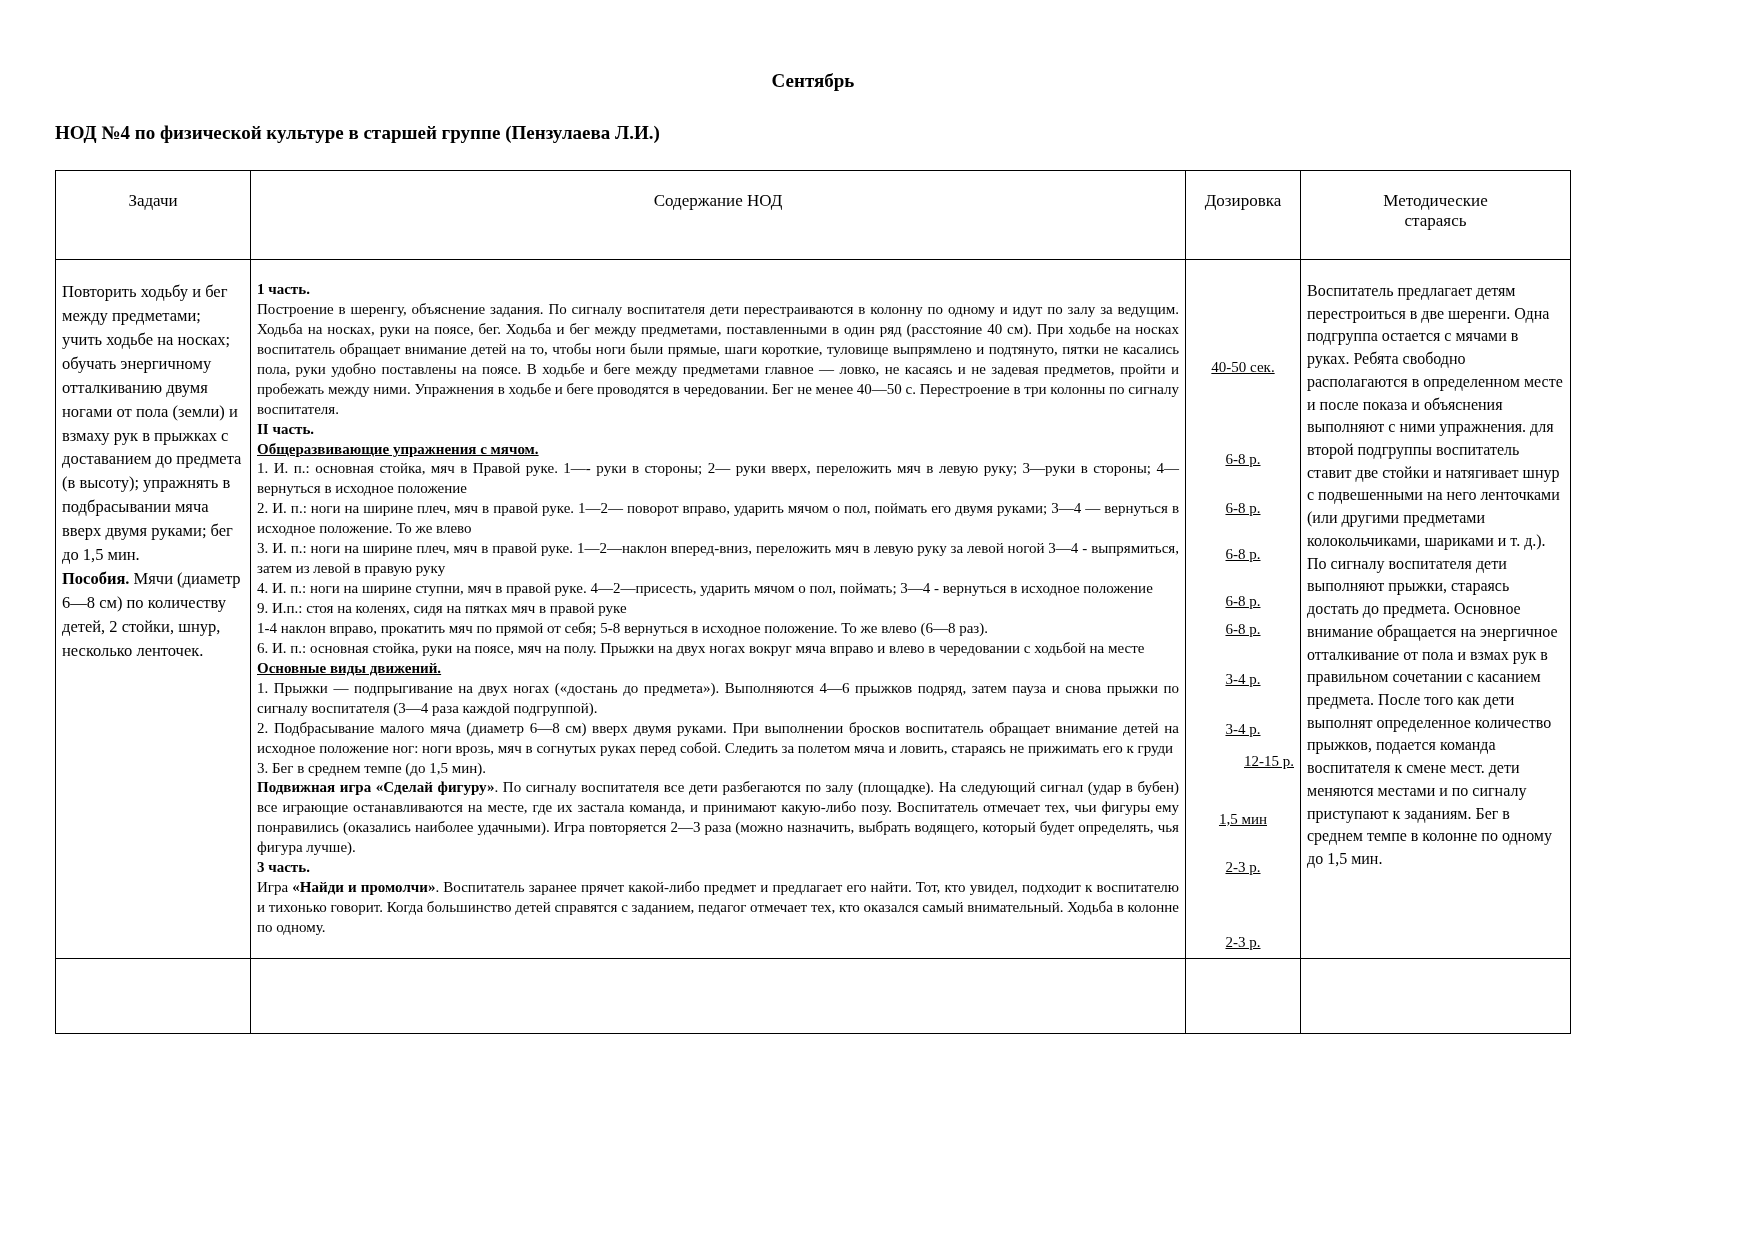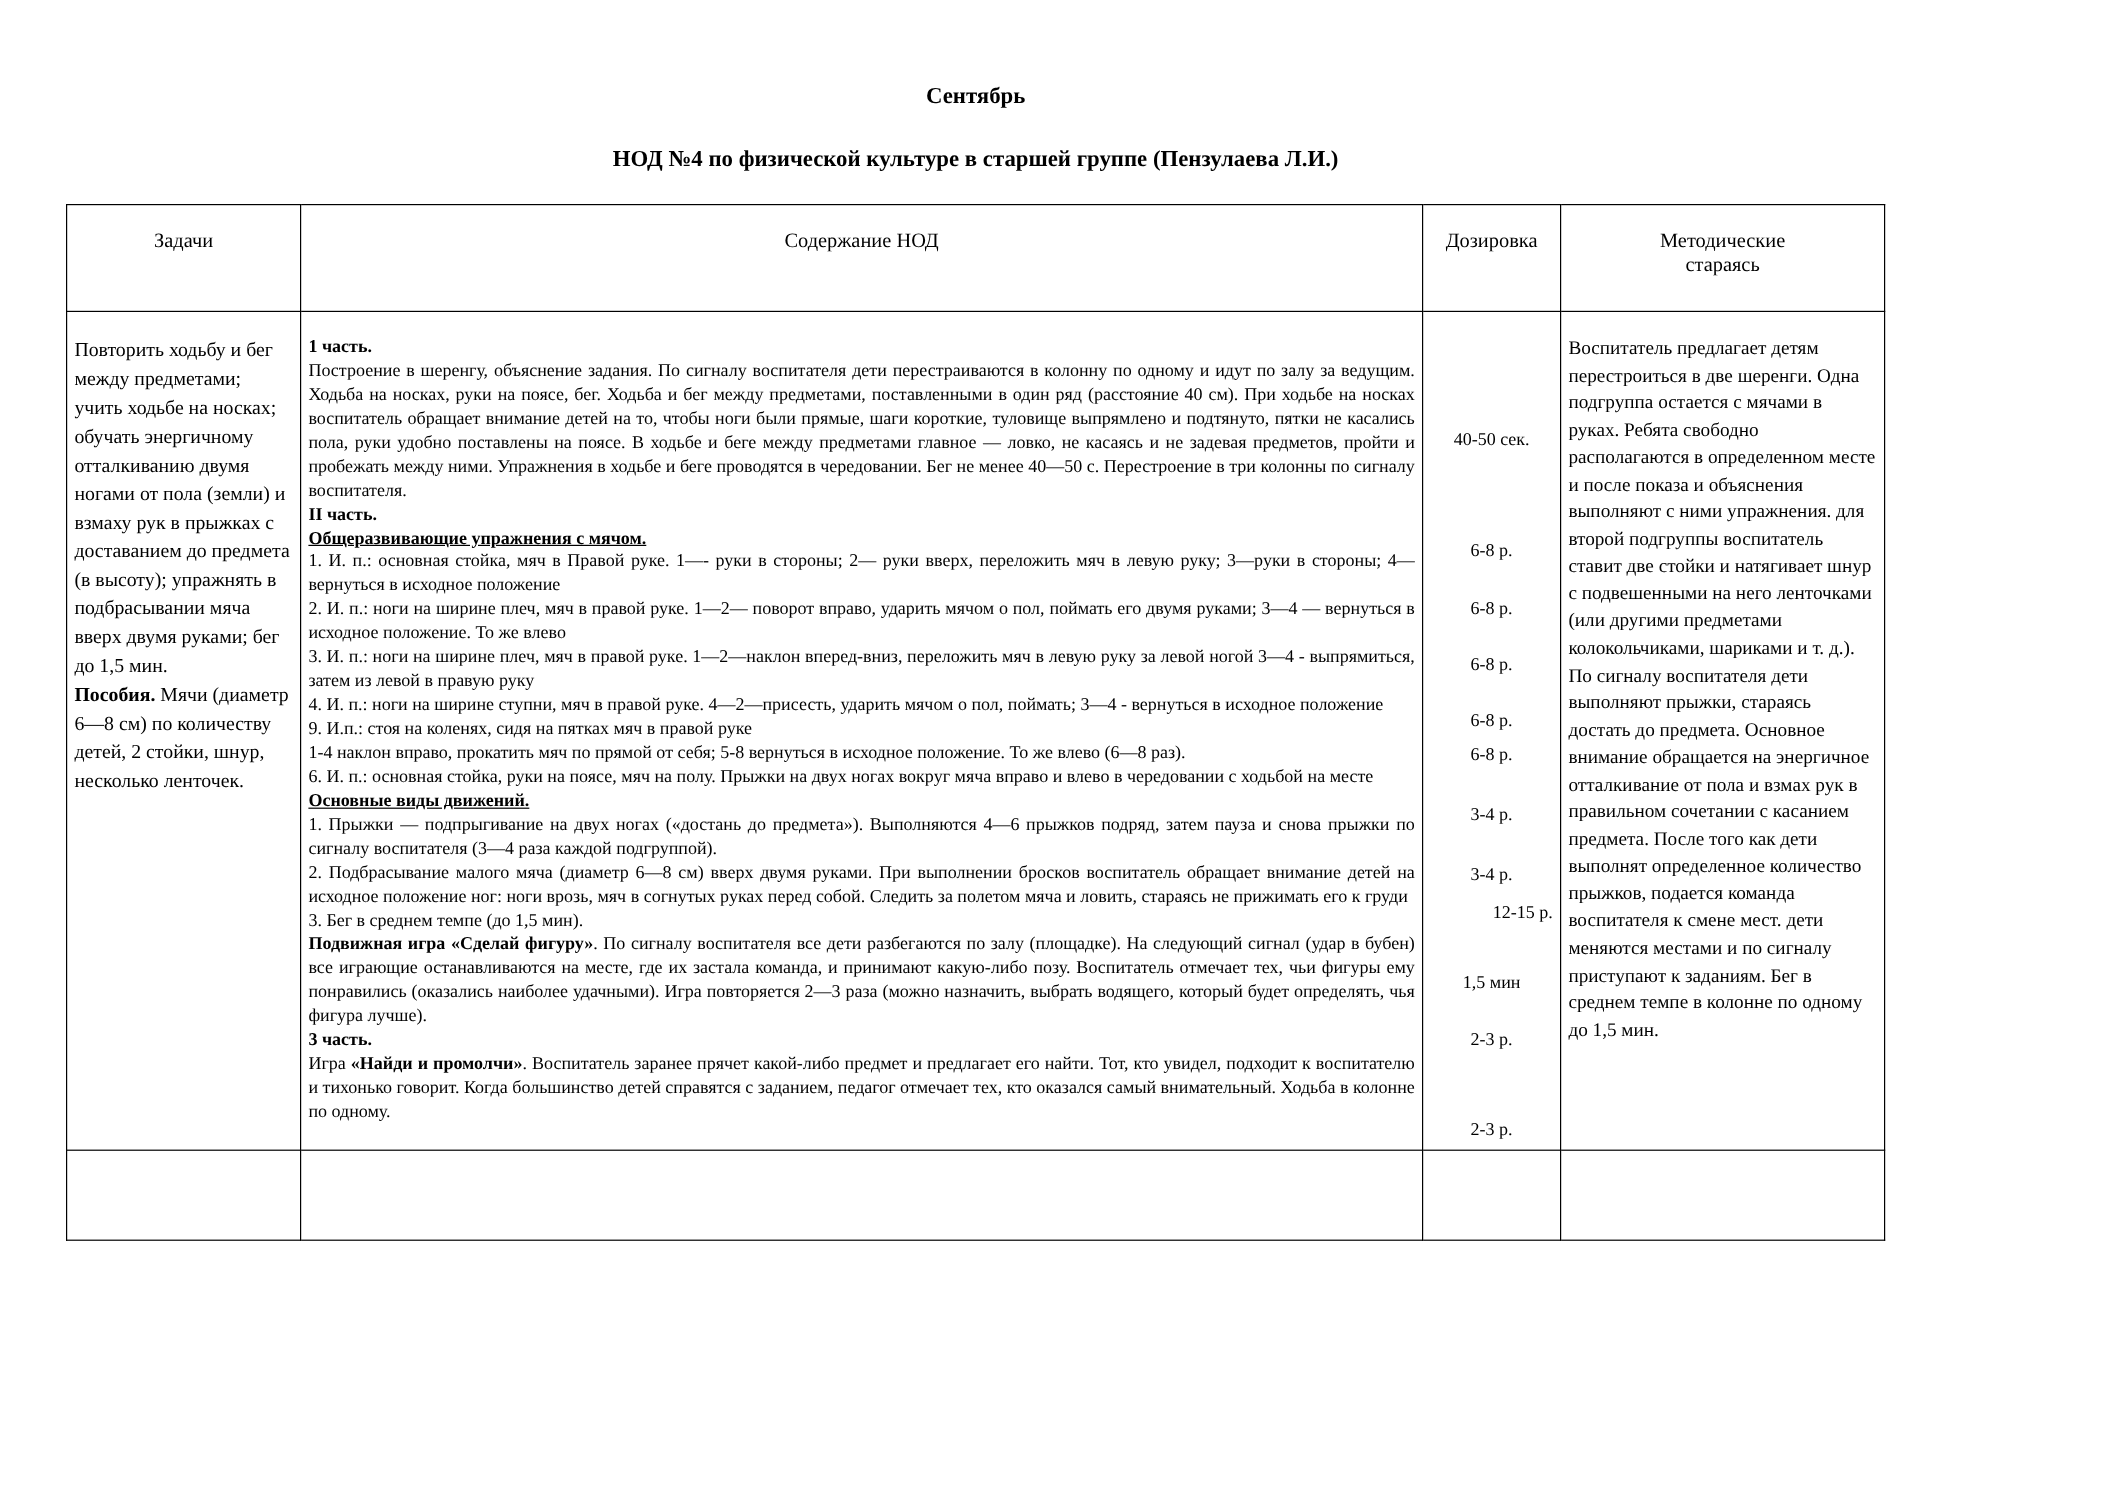--- a/index.html
+++ b/index.html
@@ -20,21 +20,21 @@
     box-sizing: border-box;
     padding: 70px 55px 0 55px;
   }
   .doc-title {
     text-align: center;
     font-weight: bold;
     font-size: 19px;
     margin: 0 0 30px 0;
   }
   .doc-subtitle {
-    text-align: center;
+    text-align: left;
     font-weight: bold;
     font-size: 19px;
     margin: 0 0 26px 0;
   }
   table.main {
     width: 100%;
     border-collapse: collapse;
     table-layout: fixed;
   }
   table.main td, table.main th {
@@ -77,21 +77,21 @@
   .cell-content .bu { font-weight: bold; text-decoration: underline; }
   .cell-content .head { font-weight: bold; }
 
   .cell-dose {
     font-size: 15px;
     line-height: 1.33;
     text-align: center;
     position: relative;
   }
   .dose-list { position: relative; height: 100%; }
-  .dose-item { position: absolute; left: 0; right: 0; text-align: center; }
+  .dose-item { position: absolute; left: 0; right: 0; text-align: center; text-decoration: underline; }
 
   .cell-method {
     font-size: 16px;
     line-height: 1.42;
     padding-left: 8px;
     padding-right: 8px;
   }
   .cell-method p { margin: 0; }
   .spacer-row td { border: 1px solid #000; height: 34px; }
 </style>

